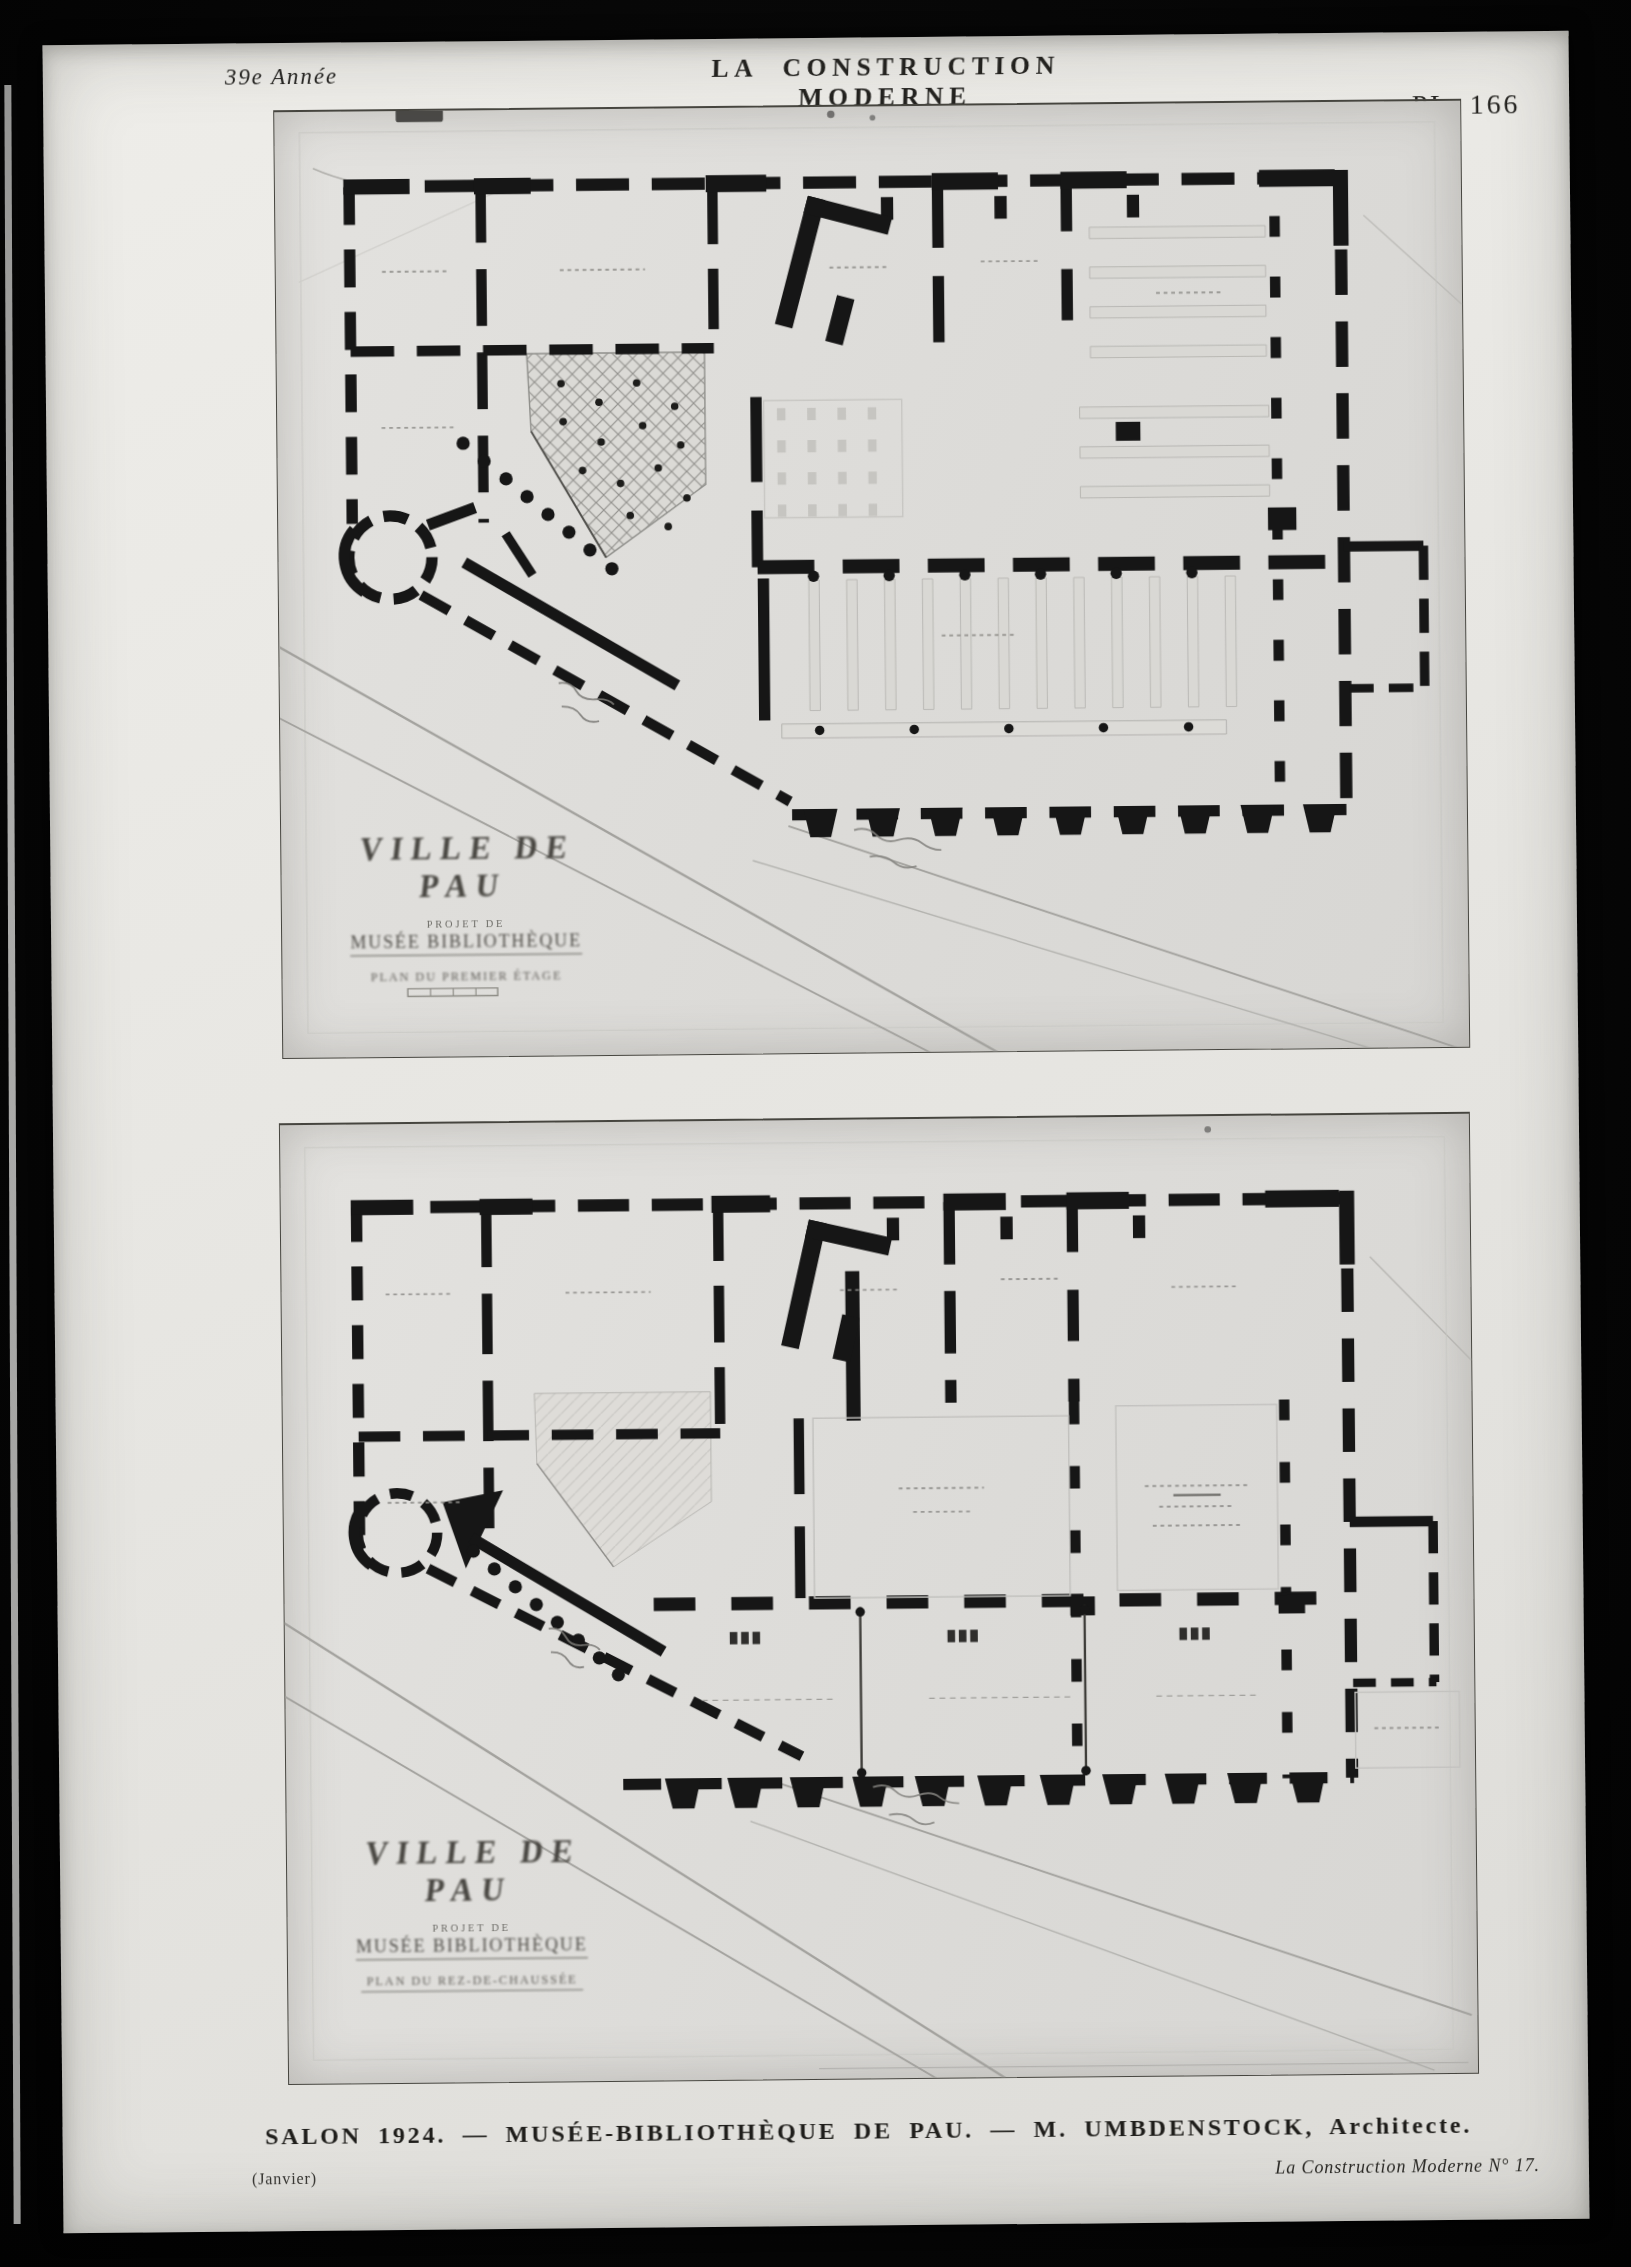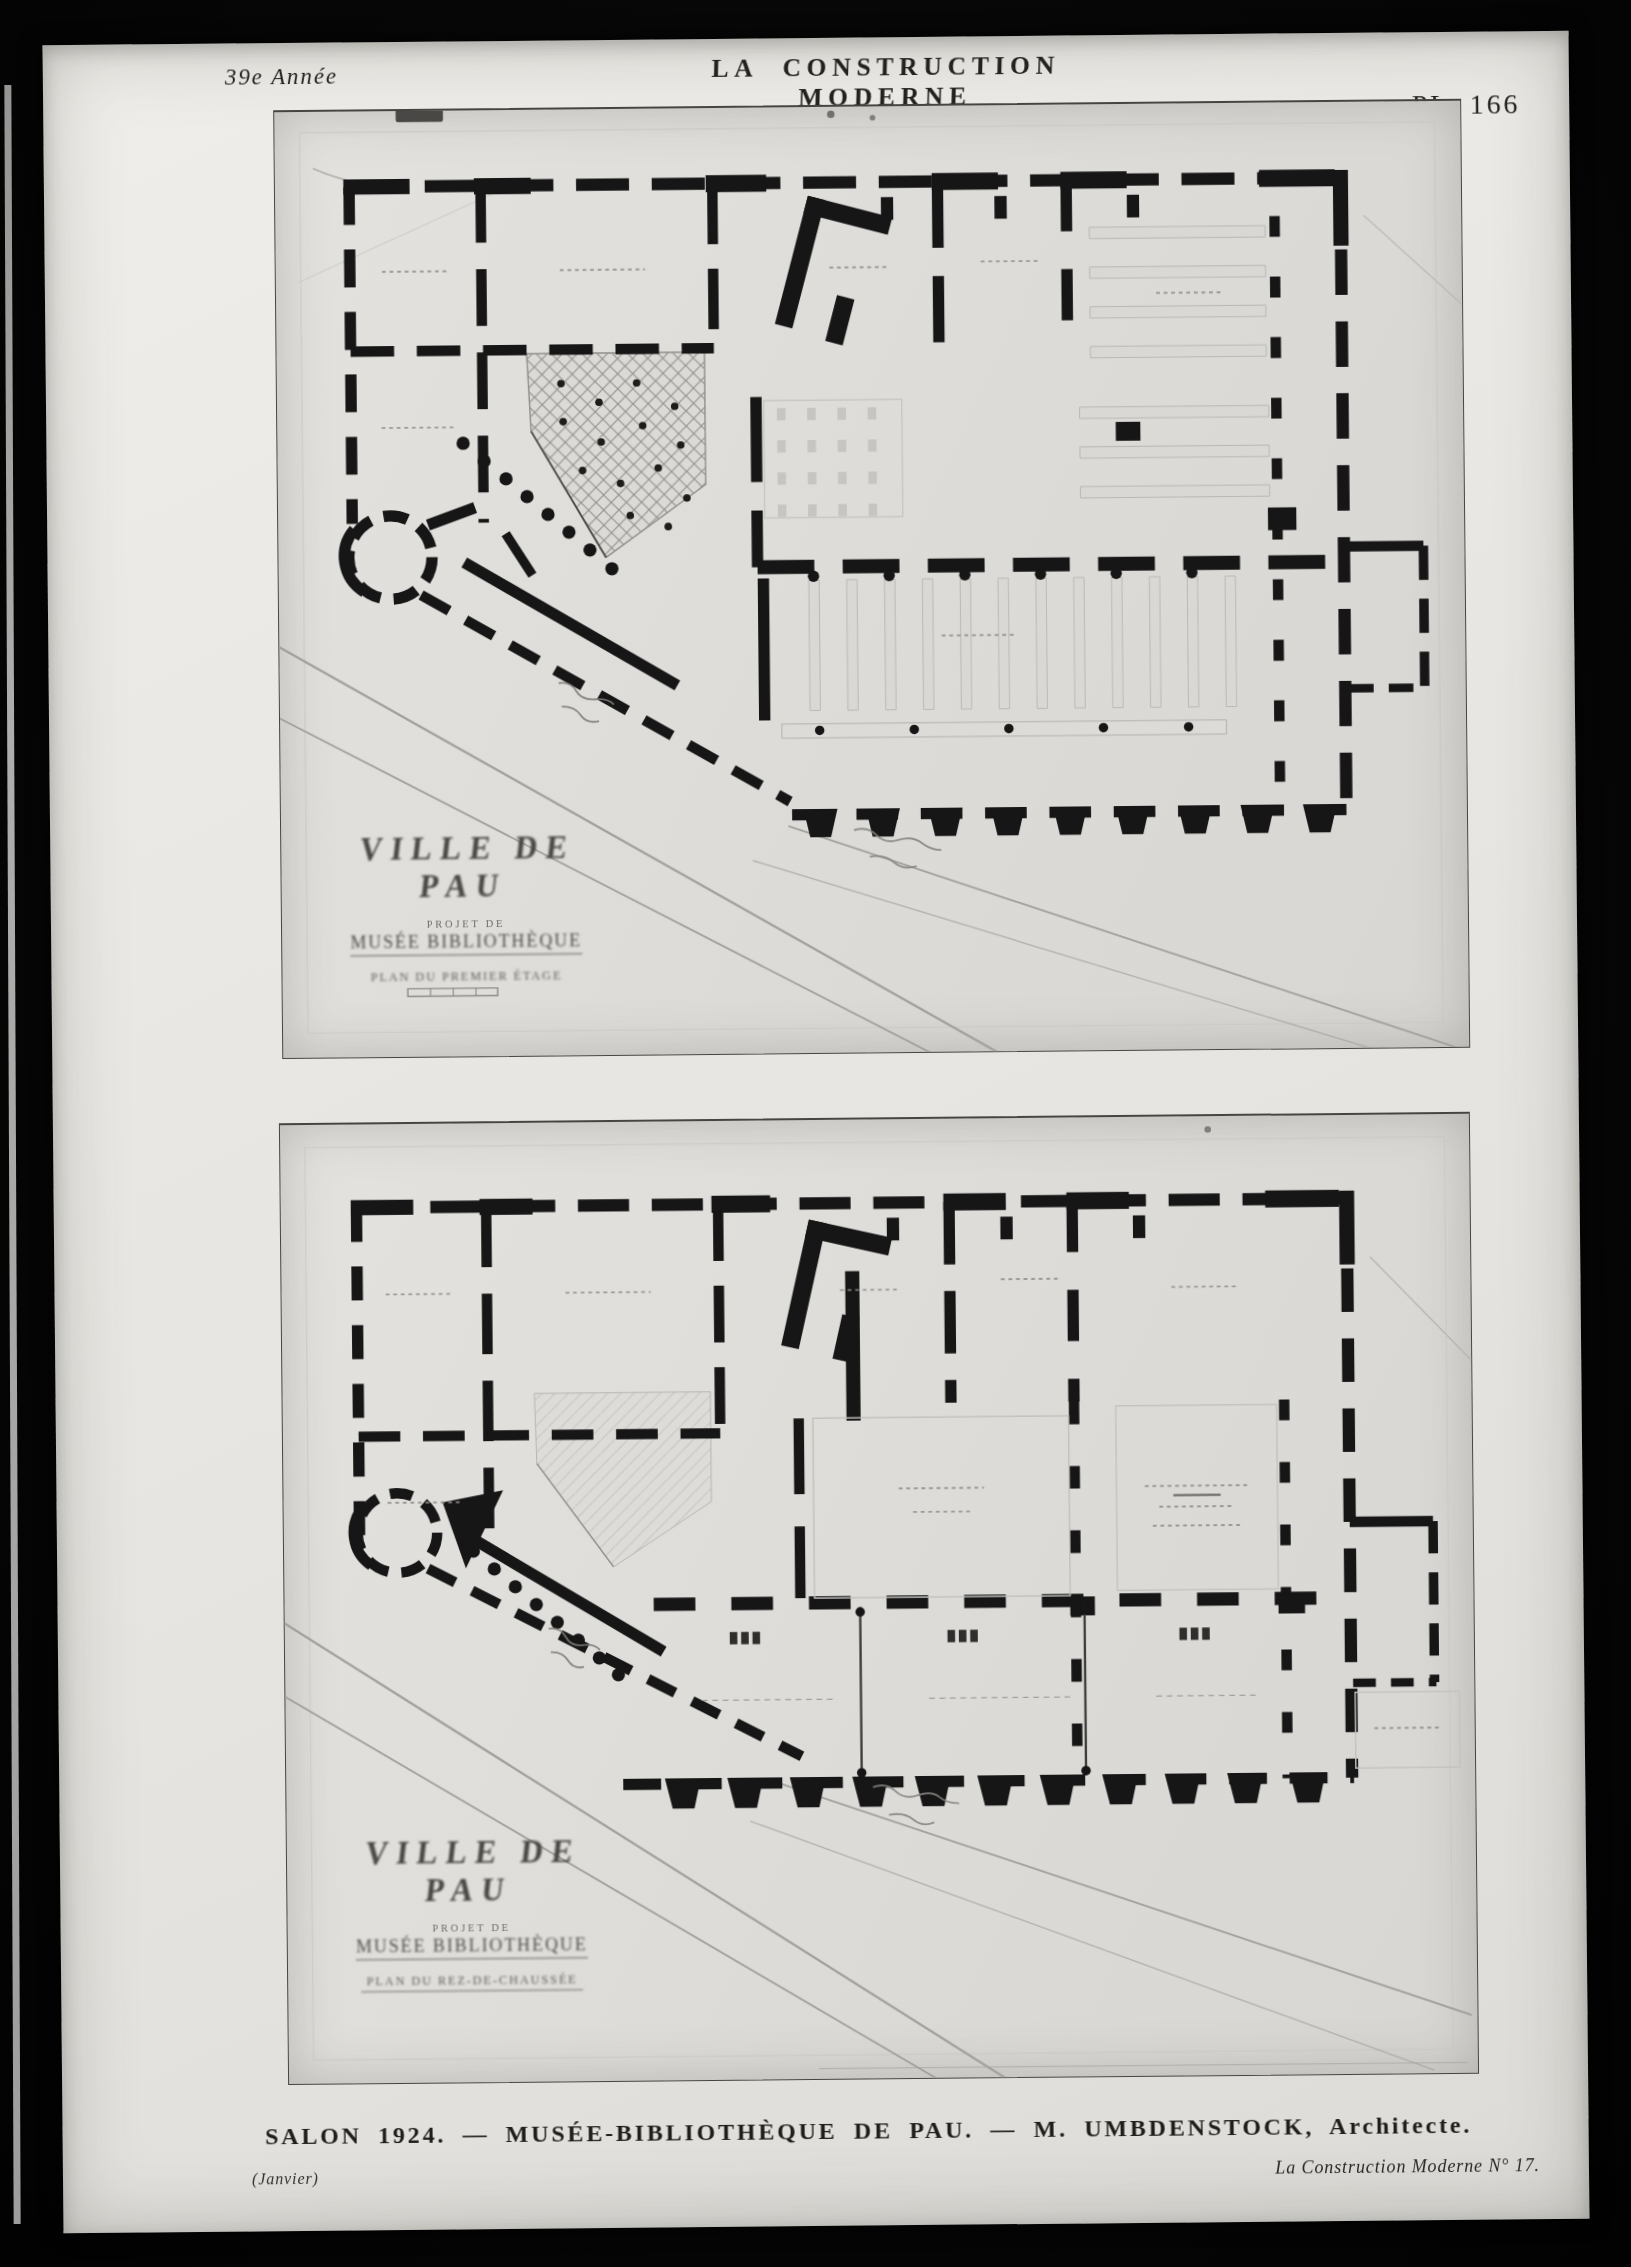--- a/index.html
+++ b/index.html
@@ -29,21 +29,21 @@
   .panel svg{position:absolute;left:0;top:0;width:100%;height:100%;filter:blur(0.3px);}
   .tb{position:absolute;left:49px;width:270px;text-align:center;pointer-events:none;}
   .panel-1 .tb{top:721px;}
   .panel-2 .tb{top:712px;}
   .tb-city{font-size:31px;letter-spacing:8.5px;color:#484641;transform:skewX(-7deg) scaleY(1.06);filter:blur(0.8px);font-weight:bold;}
   .tb-sub{font-size:10.4px;letter-spacing:2.8px;color:#6e6d68;margin-top:15px;filter:blur(0.7px);}
   .tb-bld{display:inline-block;font-size:18px;letter-spacing:1.9px;color:#504e49;border-bottom:1.9px solid #5e5c56;padding-bottom:1.9px;margin-top:1.9px;filter:blur(0.8px);}
   .tb-lvl{font-size:12.3px;letter-spacing:1.9px;color:#605e59;margin-top:14px;filter:blur(0.8px);}
   .caption{position:absolute;left:114px;right:28px;top:2080px;text-align:center;
     font-size:24px;letter-spacing:2.8px;word-spacing:7.6px;color:#1f1e1b;filter:blur(0.3px);font-weight:bold;}
-  .foot-left{position:absolute;left:189px;top:2127px;font-size:16px;font-style:italic;color:#34332f;filter:blur(0.5px);letter-spacing:0.9px;}
+  .foot-left{position:absolute;left:189px;top:2127px;font-size:16px;color:#34332f;filter:blur(0.5px);letter-spacing:0.9px;}
   .foot-right{position:absolute;right:49px;top:2124px;font-size:18px;font-style:italic;color:#2a2925;filter:blur(0.4px);letter-spacing:0.9px;}
 </style>
 </head>
 <body>
 
 <div class="edge-sliver"></div>
 
 <div class="plate">
 
   <span class="hdr hdr-year">39e Année</span>

